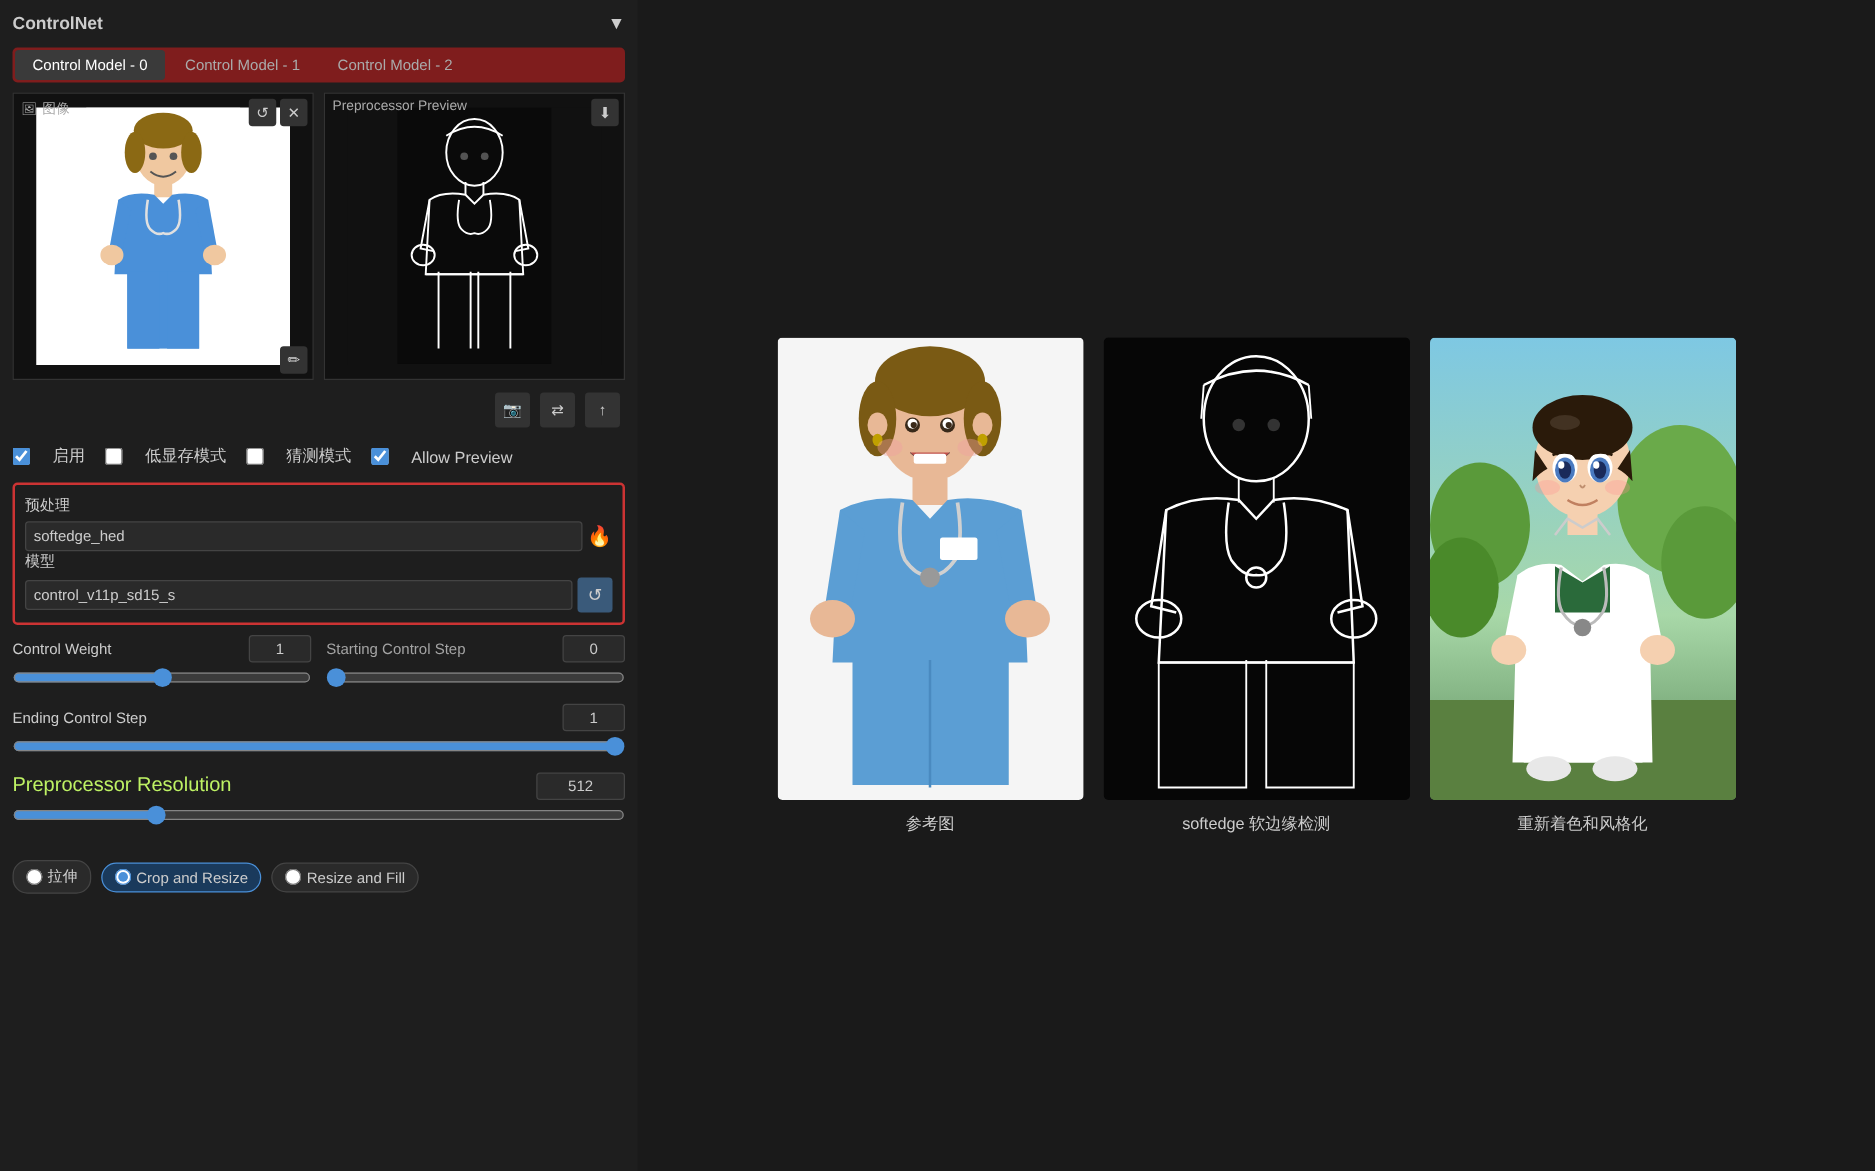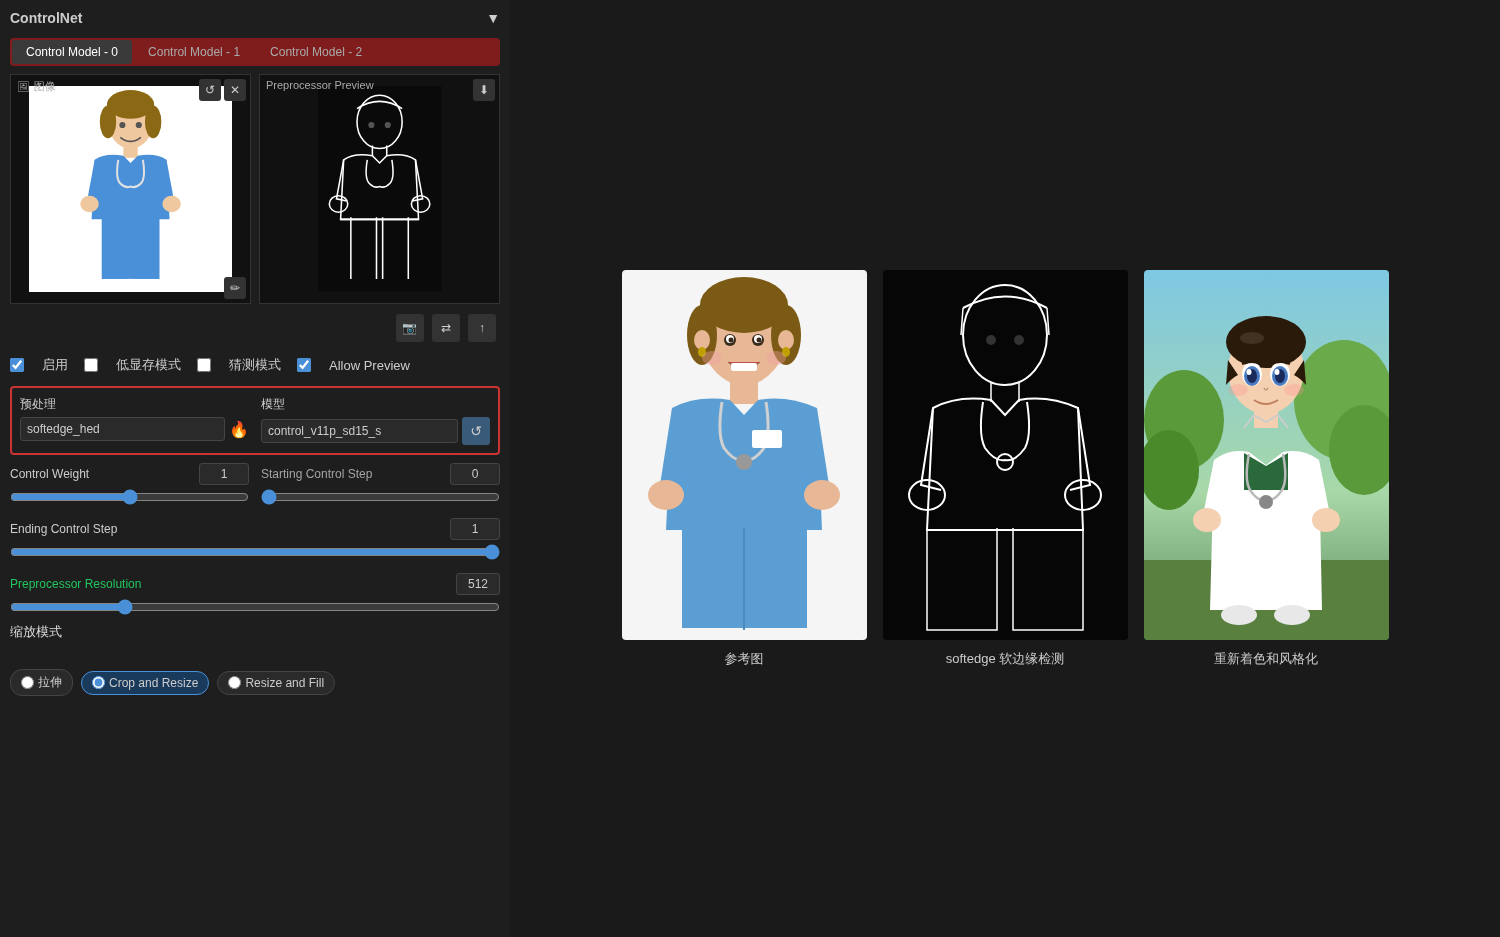--- a/index.html
+++ b/index.html
@@ -135,21 +135,21 @@
     .model-section {
       border: 2px solid #cc3333;
       border-radius: 4px;
       padding: 8px;
       display: flex;
       flex-direction: column;
       gap: 8px;
     }
     .model-row {
       display: flex;
-      gap: 12px;
+      flex-direction: column;
     }
     .model-col {
       flex: 1;
       display: flex;
       flex-direction: column;
       gap: 4px;
     }
     .model-col-label {
       font-size: 12px;
       color: #ccc;
@@ -485,29 +485,28 @@
     <div>
       <div style="display:flex;align-items:center;justify-content:space-between;margin-bottom:4px;">
         <span style="font-size:12px;color:#ccc;">Ending Control Step</span>
         <input type="text" class="slider-value" value="1" style="width: 50px;">
       </div>
       <input type="range" min="0" max="1" step="0.01" value="1" style="width: 100%; accent-color: rgb(74, 144, 217);">
     </div>
 
     <div class="preprocessor-res-row">
       <div class="preprocessor-res-top">
-        <span style="font-size:12px;color:#22c55e;">Preprocessor Resolution</span>
-        <input type="text" class="slider-value" value="512" style="width: 44px;">
+        <span style="font-size:16px;color:#bef264;">Preprocessor Resolution</span>
+        <input type="text" class="slider-value" value="512" style="width: 71px;">
       </div>
       <input type="range" min="64" max="2048" step="1" value="512" style="width: 100%; accent-color: rgb(74, 144, 217);">
     </div>
   </div>
 
   <div class="scale-section">
-    <div class="section-label">缩放模式</div>
     <div class="radio-row">
       <label class="radio-item">
         <input type="radio" name="scale" style="">
         <span>拉伸</span>
       </label>
       <label class="radio-item active">
         <input type="radio" name="scale" checked="" style="">
         <span>Crop and Resize</span>
       </label>
       <label class="radio-item">

